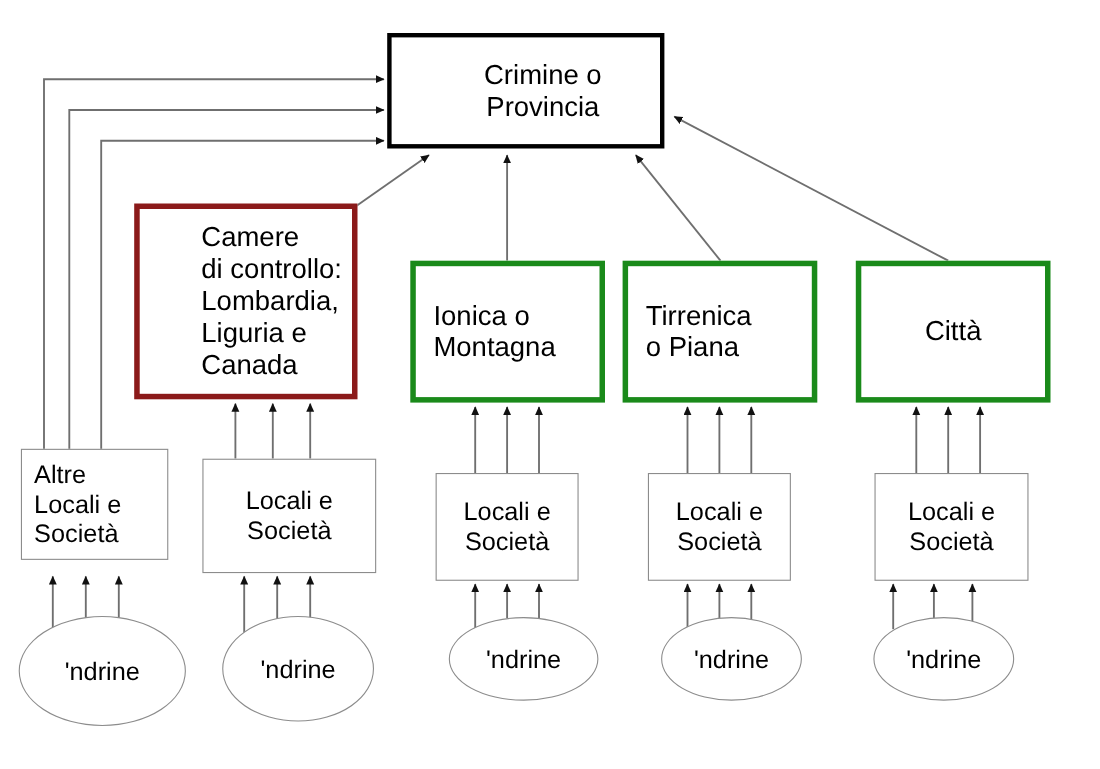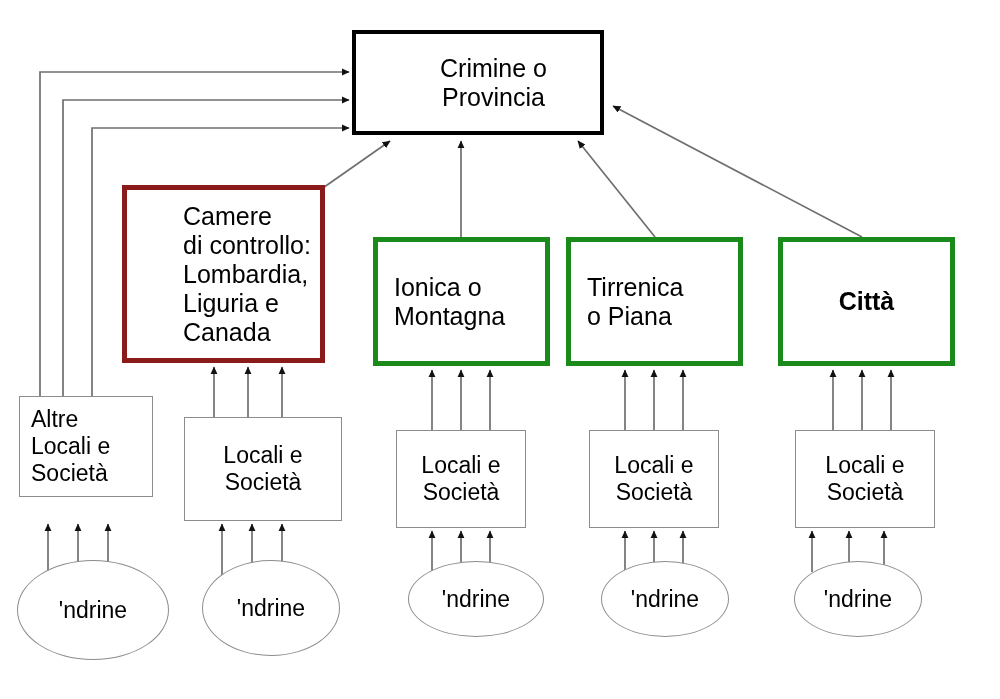--- a/index.html
+++ b/index.html
@@ -190,25 +190,25 @@
   <div class="node node-green" style="left:373px; top:237px; width:177px; height:129px;">
     <div class="label">Ionica o
 Montagna</div>
   </div>
 
   <div class="node node-green" style="left:566px; top:237px; width:177px; height:129px;">
     <div class="label">Tirrenica
 o Piana</div>
   </div>
 
-  <div class="node node-green centered" style="left:778px; top:237px; width:177px; height:129px;font-weight:bold;">
+  <div class="node node-green centered" style="left:778px; top:237px; width:177px; height:129px;">
     <div class="label">Città</div>
   </div>
 
-  <div class="node node-plain align-left" style="left:19px; top:396px; width:134px; height:101px;">
+  <div class="node node-plain align-left" style="left:19px; top:408px; width:134px; height:101px;">
     <div class="label">Altre
 Locali e
 Società</div>
   </div>
 
   <div class="node node-plain" style="left:184px; top:417px; width:158px; height:104px;">
     <div class="label">Locali e
 Società</div>
   </div>
 

